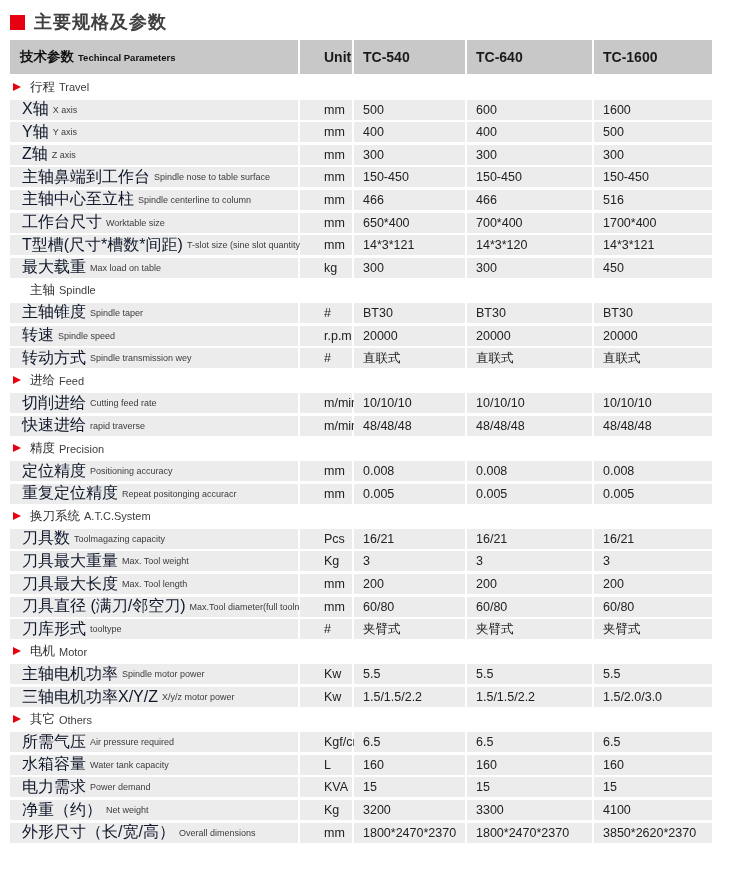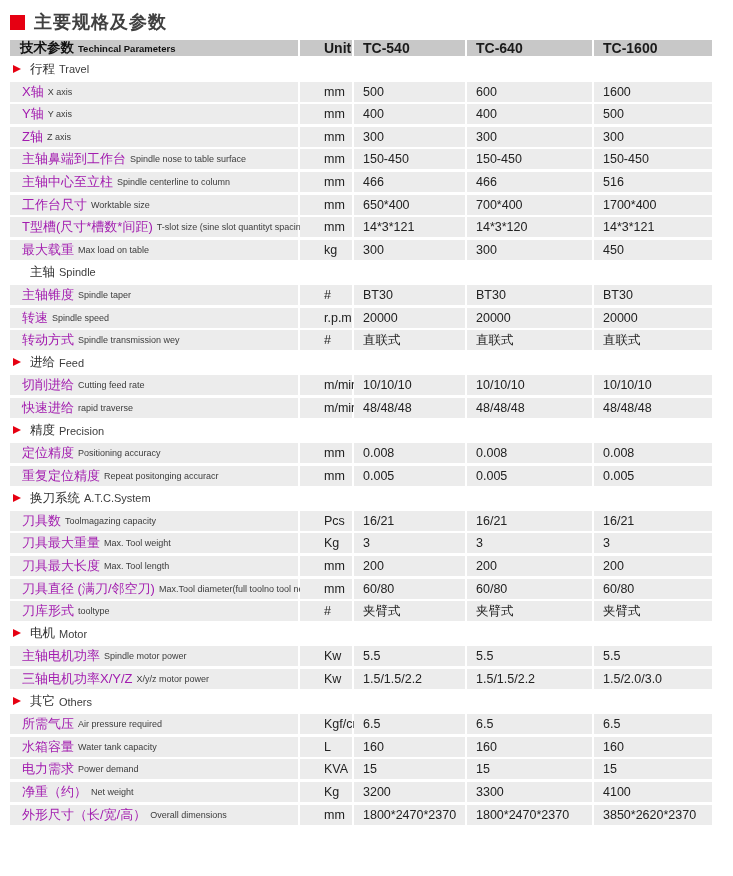--- a/index.html
+++ b/index.html
@@ -23,30 +23,30 @@
     grid-template-columns:288px 52px 111px 125px 118px;
     column-gap:2px;
     margin-bottom:2.6px;
   }
   .cell {
     background:#ececec;
     display:flex; align-items:center;
     white-space:nowrap; overflow:visible;
     height:20px;
   }
-  .header-row .cell { background:#c8c8c8; height:16px; font-weight:bold; }
+  .header-row .cell { background:#c8c8c8; height:34px; font-weight:bold; }
   .header-row { margin-bottom:3px; }
 
   .label-cell { padding-left:12px; }
   .header-row .label-cell { padding-left:10px; }
   .unit-cell { padding-left:24px; font-size:12.5px; }
   .value-cell { padding-left:9px; font-size:12.5px; }
   .header-row .unit-cell, .header-row .value-cell { font-size:14px; color:#1a1a1a; }
 
-  .zh { font-size:13px; color:#a21caf; }
+  .zh { font-size:16px; color:#0f172a; }
   .en { font-size:9px; color:#3c3c3c; margin-left:4px; }
   .header-row .zh { font-size:13.5px; font-weight:bold; color:#111; }
   .header-row .en { font-size:9.5px; font-weight:bold; color:#111; }
 
   .section-row {
     display:flex; align-items:center;
     background:#ffffff; height:20px;
     padding-left:20px; position:relative;
     margin-bottom:2.6px;
   }

